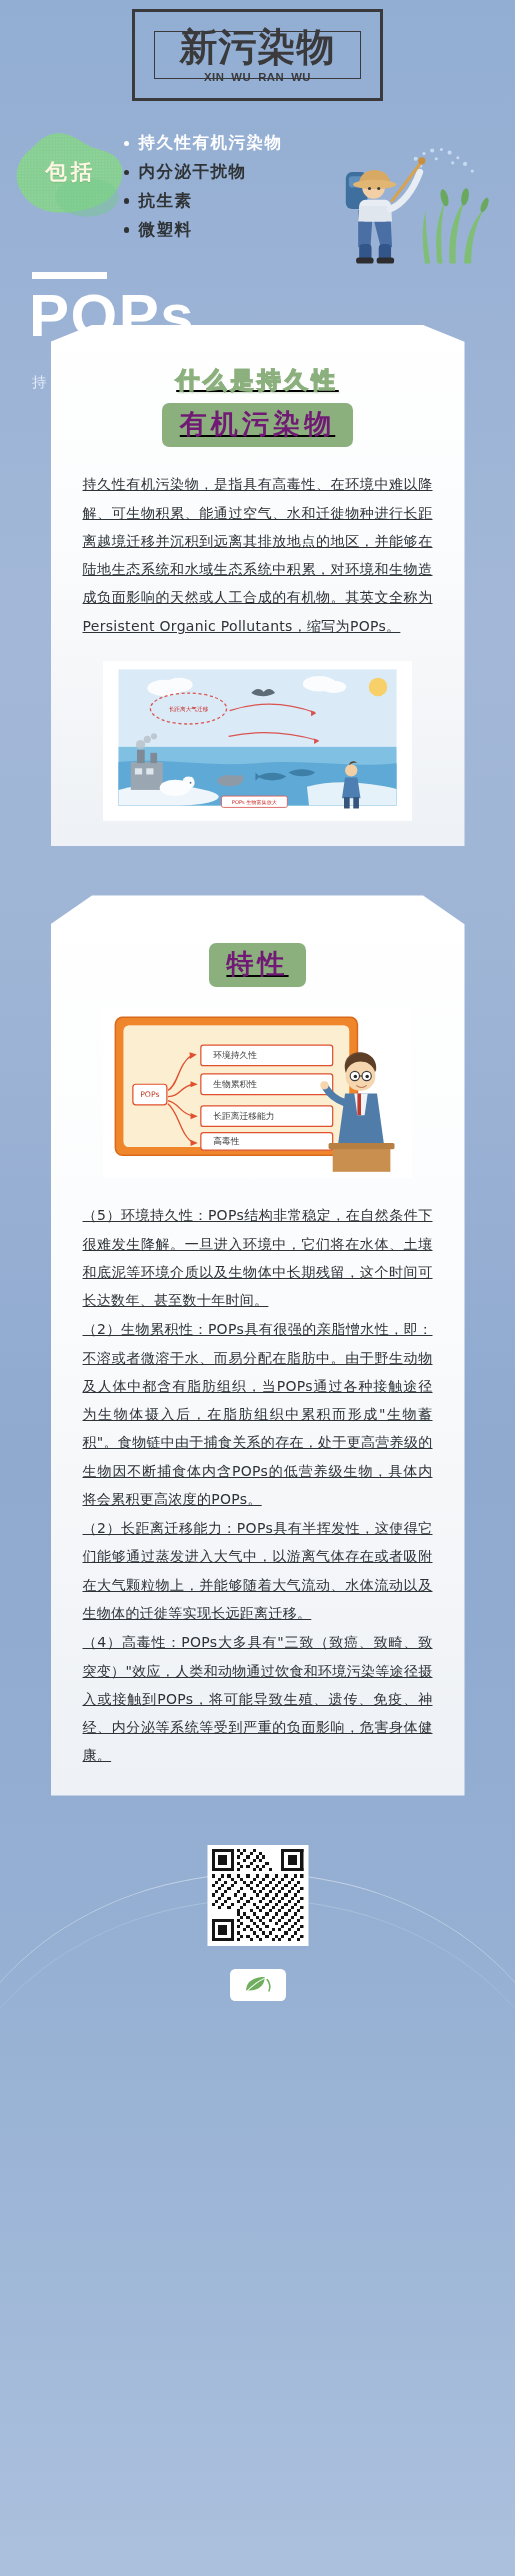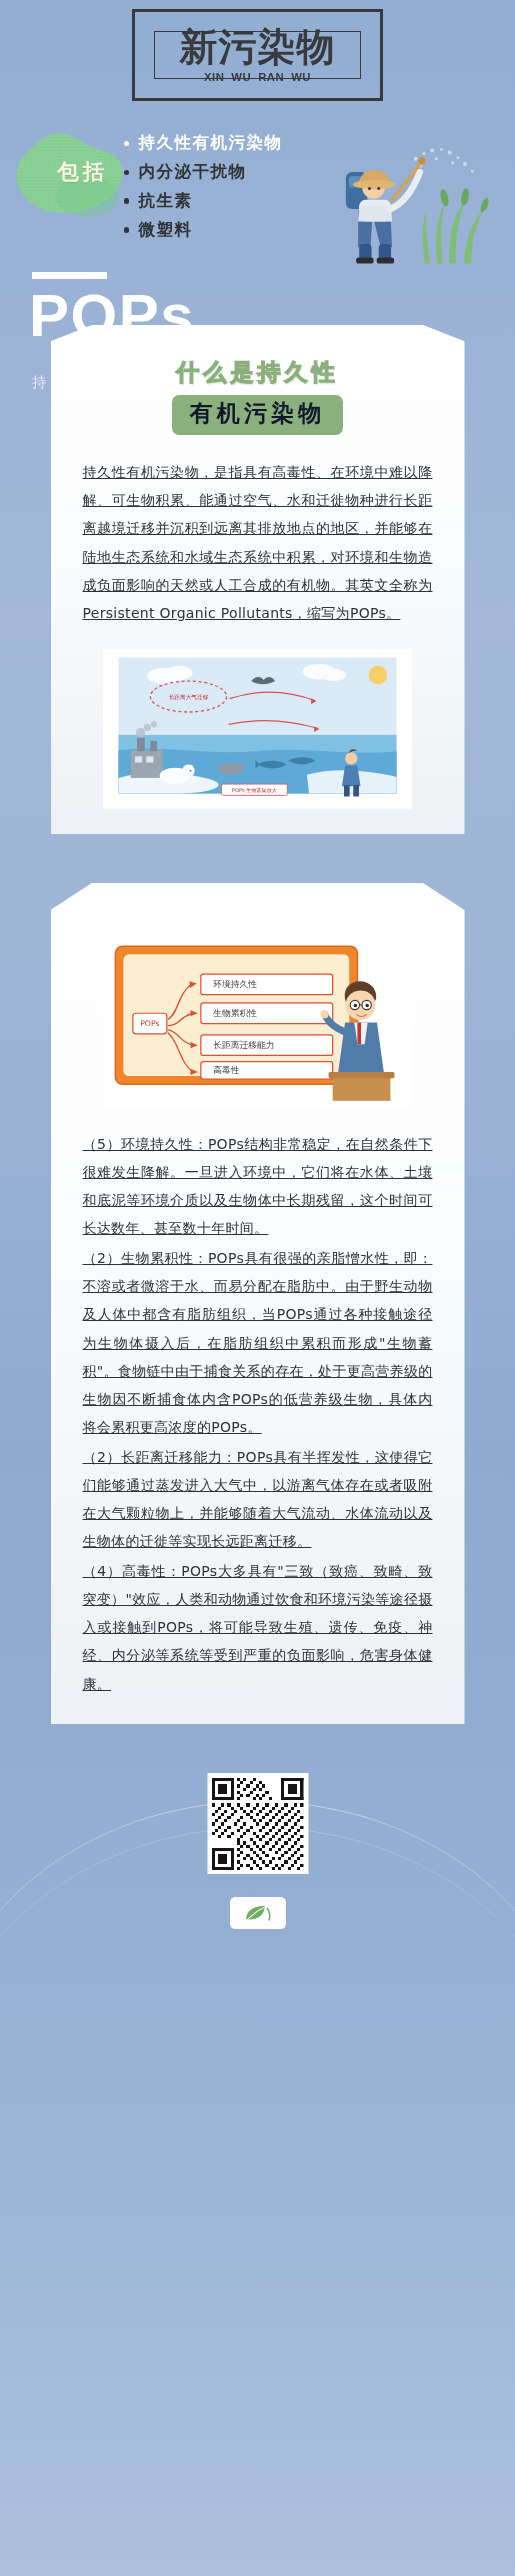--- a/index.html
+++ b/index.html
@@ -44,21 +44,21 @@
     margin-top:3.1px;
     font-size:11.3px; font-weight:700; color:#3a3a3c;
     letter-spacing:0.5px;
     display:flex; gap:7px;
   }
 
   
   .blob-wrap { position:absolute; left:10.3px; top:120px; width:118px; height:103px; }
   .blob-wrap svg { display:block; }
   .blob-label {
-    position:absolute; left:12px; top:0; width:118px; height:103px;
+    position:absolute; left:0; top:0; width:118px; height:103px;
     display:flex; align-items:center; justify-content:center;
     font-size:21.6px; font-weight:800; color:#fdf6e2;
     letter-spacing:4.1px;
     text-shadow:0 1px 0 rgba(90,150,90,.35);
     padding-left:3.1px;
   }
 
   
   .bullets { position:absolute; left:124px; top:135px; }
   .bullet-row {
@@ -95,37 +95,37 @@
   
   .panel {
     position:relative;
     margin:0 auto;
     width:414px;
     background:linear-gradient(180deg,#ffffff 0%,#fbfcfd 40%,#eef1f5 100%);
     clip-path:polygon(10% 0%, 90% 0%, 100% 3.2%, 100% 100%, 0% 100%, 0% 3.2%);
     padding:0 0 25px 0;
   }
 
-  .sec-head { padding-top:32px; text-align:center; }
+  .sec-head { padding-top:40px; text-align:center;text-decoration:underline; }
   .sec-line-1 {
     font-size:23px; font-weight:800; letter-spacing:4.1px;
     color:transparent;
     -webkit-text-stroke:1.3px #8cb07d;
     text-shadow:1px 1.5px 0 rgba(140,176,125,.22);
     font-family:"DejaVu Sans","Liberation Sans",sans-serif;
   }
   .sec-line-2-wrap {
     margin-top:7.2px; display:flex; justify-content:center;
   }
   .sec-line-2 {
     background:#8cb07d;
     border-radius:7.2px;
     padding:6.2px 17.5px 8.2px 17.5px;
-    font-size:23px; font-weight:800; letter-spacing:4.1px;
-    color:#0f172a;
+    font-size:27px; font-weight:800; letter-spacing:4.1px;
+    color:#701a75;
     font-family:"DejaVu Sans","Liberation Sans",sans-serif;
     line-height:1.1;
   }
 
   .body-text {
     margin:23px 32px 0 32px;
     font-size:14px; line-height:2.02;
     color:#2e3338; text-align:justify;
     letter-spacing:0.3px;
     font-family:"DejaVu Sans","Liberation Sans",sans-serif;
@@ -351,20 +351,23 @@
       <text x="294" y="277" font-size="10" fill="#c9302c" text-anchor="middle" font-family="DejaVu Sans, sans-serif">POPs 生物富集放大</text>
 
       <circle cx="534" cy="50" r="18" fill="#f7d06a"></circle>
     </svg>
   </div>
 
   <div style="height:49px"></div>
   <div class="panel">
 
     <div class="sec-head">
+      <div class="sec-line-2-wrap">
+        <div class="sec-line-2">特性</div>
+      </div>
     </div>
 
     <svg class="illus" width="309" height="170" viewBox="0 0 600 330" aria-hidden="true">
       <rect x="0" y="0" width="600" height="330" fill="#ffffff"></rect>
 
       <rect x="24" y="18" width="470" height="268" rx="14" fill="#f0862c"></rect>
       <rect x="24" y="18" width="470" height="268" rx="14" fill="none" stroke="#d96a1c" stroke-width="3"></rect>
       <rect x="40" y="34" width="438" height="236" rx="10" fill="#fdf0d4"></rect>
       <rect x="40" y="34" width="438" height="236" rx="10" fill="#faecd0" opacity="0.7"></rect>
 

